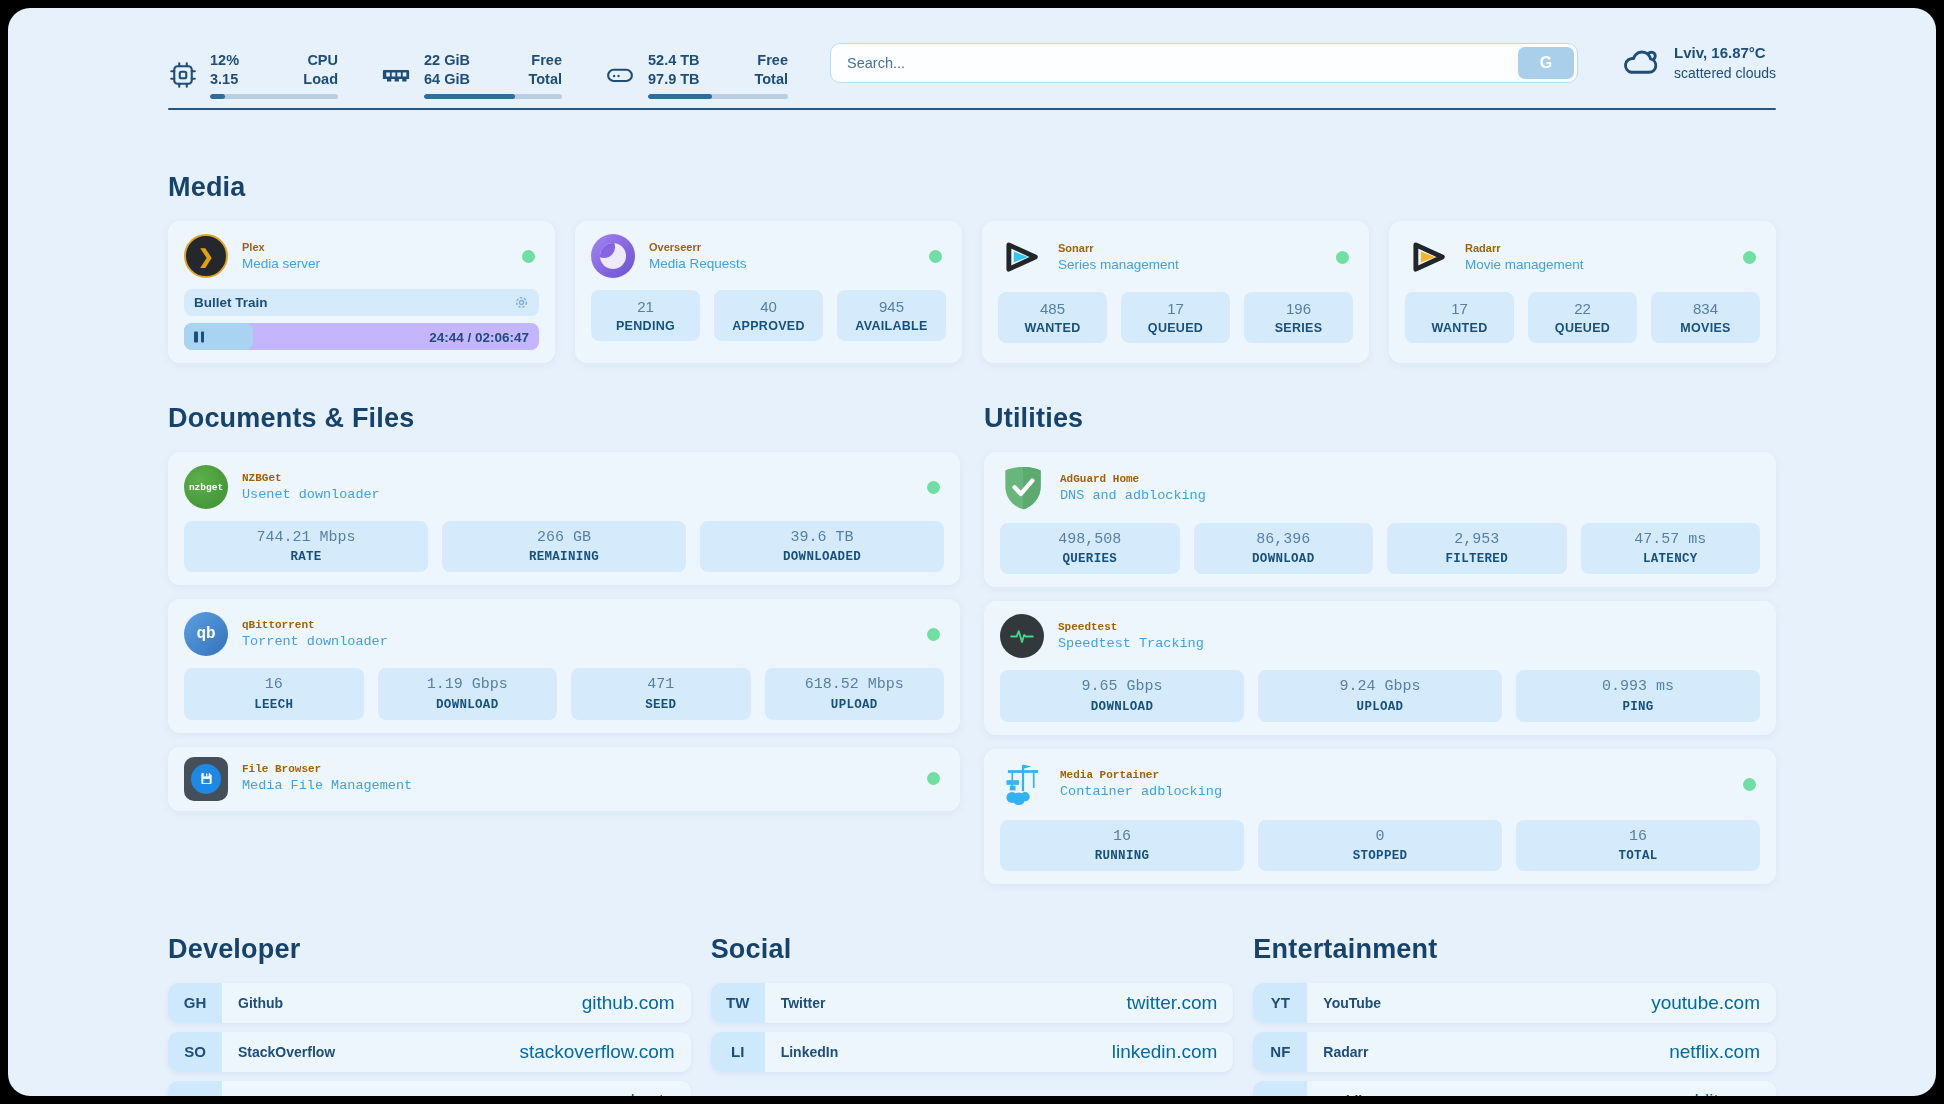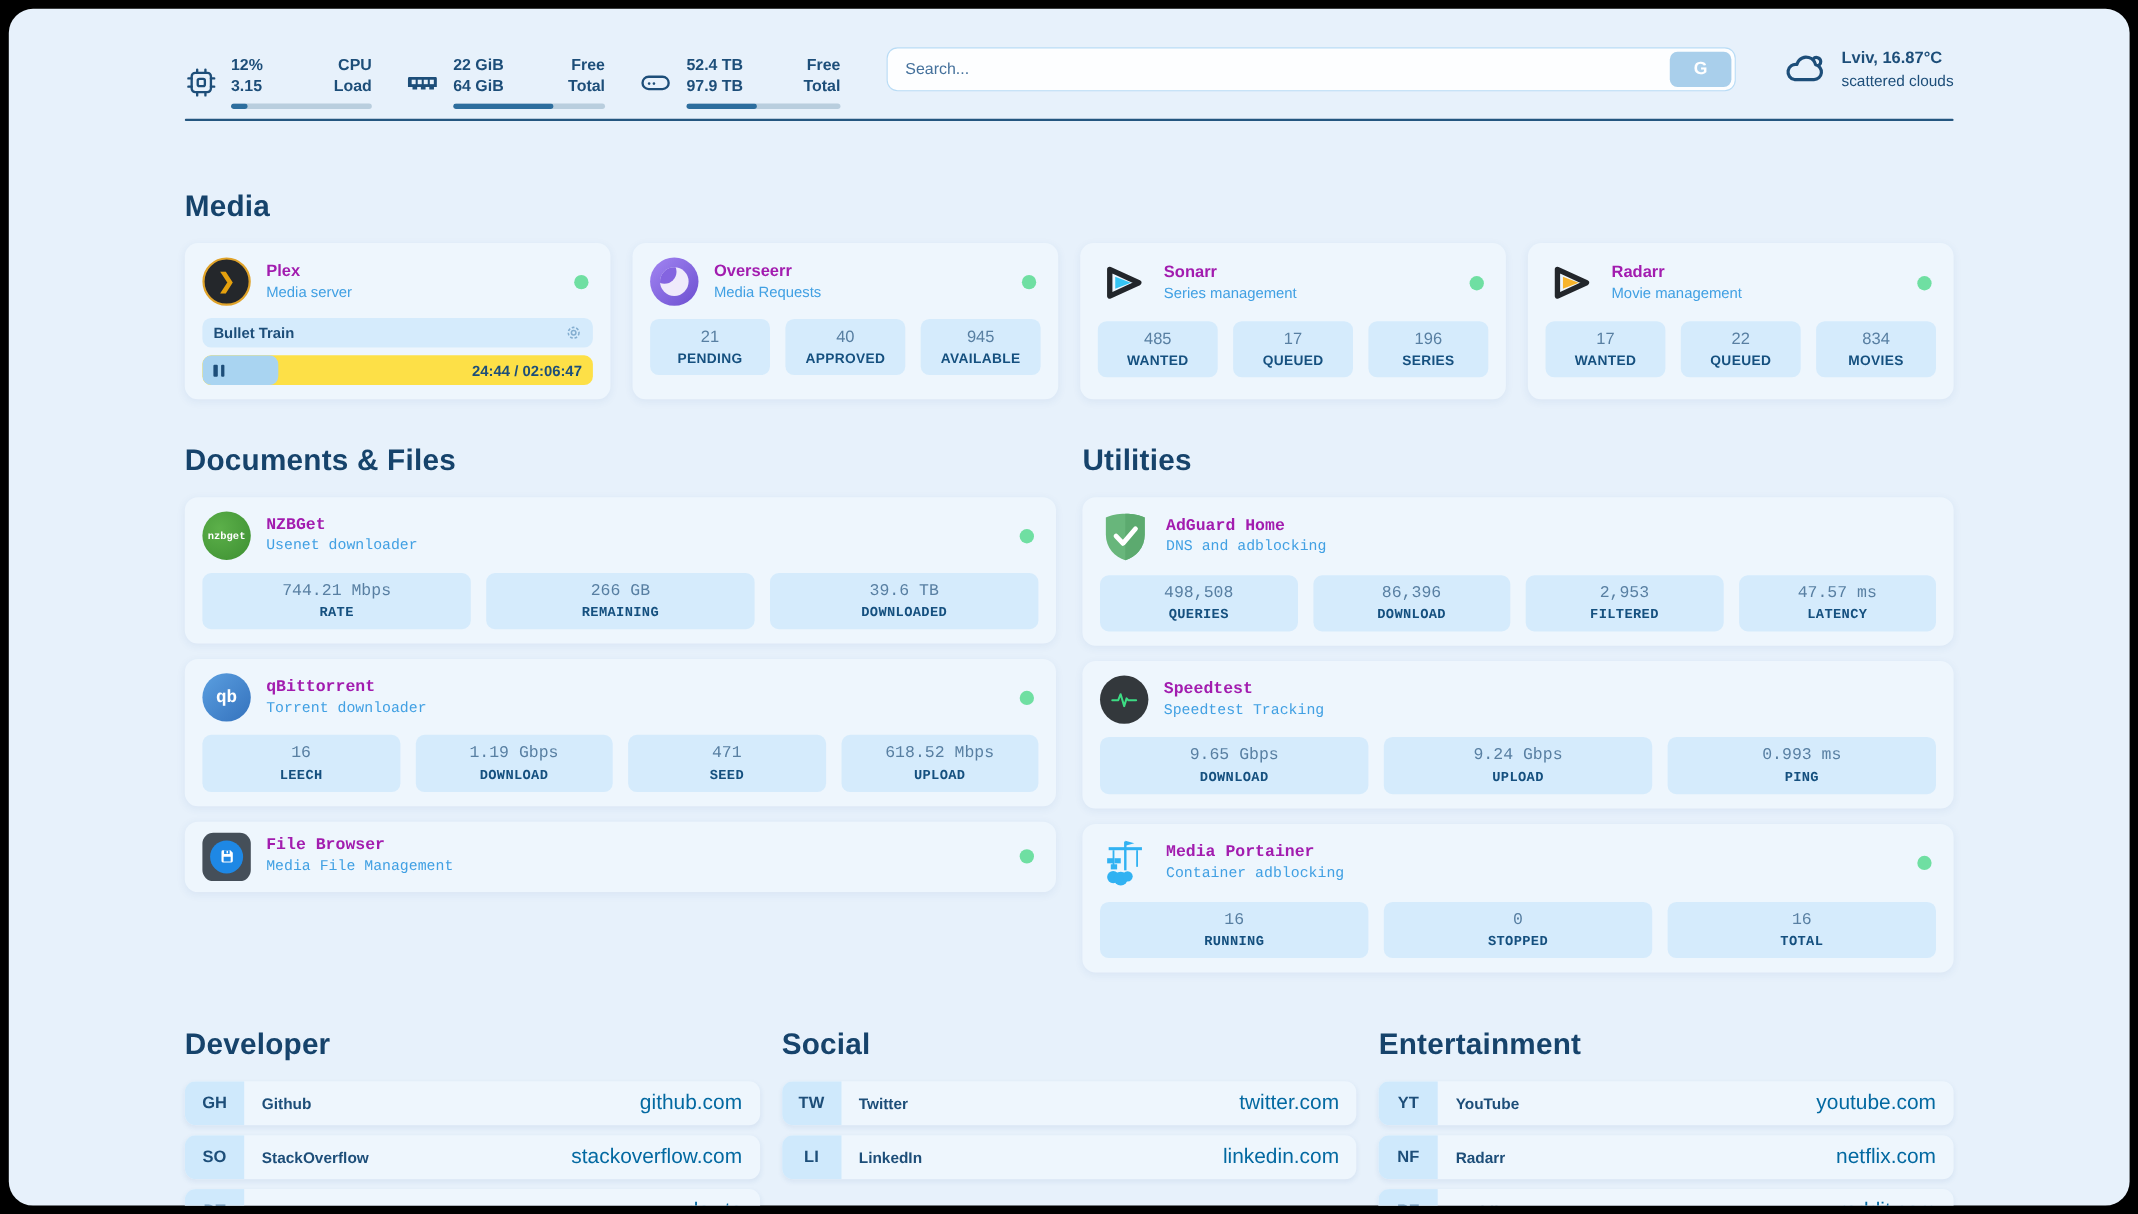--- a/index.html
+++ b/index.html
@@ -5,21 +5,21 @@
   html,body{margin:0;padding:0;}
   body{
     width:1944px;height:1104px;background:#000;position:relative;
     font-family:"Liberation Sans", sans-serif;overflow:hidden;
   }
   .page{position:absolute;inset:8px;border-radius:22px;background:#e7f1fb;overflow:hidden;}
   .content{padding:0 160px;}
 
   
   .topbar{display:flex;align-items:center;margin-top:26px;height:58px;}
-  .sysstats{display:flex;align-items:center;gap:30px;margin-top:24px;}
+  .sysstats{display:flex;align-items:center;gap:42px;margin-top:24px;}
   .stat{display:flex;align-items:center;gap:12px;}
   .hicon{display:flex;align-items:center;justify-content:center;color:#1d4e79;}
   .stat-body{display:flex;flex-direction:column;}
   .stat-text{display:flex;gap:26px;color:#1d4e79;font-size:14.5px;font-weight:600;line-height:1.32;}
   .stat-col{display:flex;flex-direction:column;}
   .stat-col.right{text-align:right;margin-left:auto;}
   .hbar{height:5px;border-radius:3px;background:#b9cede;margin-top:5px;overflow:hidden;}
   .hfill{height:100%;border-radius:3px;background:#2d6e9e;}
 
   .searchwrap{flex:1;margin:0 42px;position:relative;}
@@ -47,21 +47,21 @@
   .grid2{display:grid;grid-template-columns:1fr 1fr;gap:24px;margin-top:40px;align-items:start;}
   .grid3{display:grid;grid-template-columns:repeat(3,1fr);gap:20px;margin-top:50px;align-items:start;}
 
   .card{
     background:#eef6fd;border-radius:12px;padding:13px 16px 13px 16px;
     box-shadow:0 2px 8px rgba(40,90,150,.07);cursor:pointer;
   }
   .stack{display:flex;flex-direction:column;gap:14px;font-family:Liberation Mono, monospace;}
   .apphead{display:flex;align-items:center;gap:14px;}
   .apptitles{display:flex;flex-direction:column;line-height:1.3;}
-  .apptitle{font-size:15px;font-weight:600;color:#a21caf;}
+  .apptitle{font-size:11px;font-weight:600;color:#a16207;}
   .appsub{font-size:13.5px;color:#41a0e3;margin-top:1px;}
   .dot{width:13px;height:13px;border-radius:50%;background:#6fdfa2;margin-left:auto;margin-right:4px;flex:0 0 auto;}
 
   .appicon{width:44px;height:44px;border-radius:50%;display:flex;align-items:center;justify-content:center;flex:0 0 auto;}
   .plex{background:#24272b;border:2px solid #e0a32a;box-sizing:border-box;color:#e5a00d;font-size:19px;font-weight:700;}
   .ovs{background:linear-gradient(135deg,#a285f2,#6c4fd0);}
   .ovs .inner{width:26px;height:26px;border-radius:50%;background:#efeafb;position:relative;overflow:hidden;display:block;}
   .ovs .inner::after{content:'';position:absolute;width:22px;height:22px;border-radius:50%;background:#8464e0;left:-7px;top:-7px;}
   .nzb{background:radial-gradient(circle at 35% 35%,#5cb04a,#3d8f31);color:#fff;font-size:9.5px;font-weight:700;}
   .qb{background:linear-gradient(135deg,#5b9fe0,#3472bd);color:#fff;font-size:16px;font-weight:700;}
@@ -75,21 +75,21 @@
   .statbox{flex:1;background:#d5ebfc;border-radius:8px;text-align:center;padding:7px 4px 8px;}
   .statval{color:#587fa2;font-size:15px;line-height:1.35;}
   .statlbl{color:#15507f;font-size:12.5px;font-weight:700;margin-top:2px;letter-spacing:.3px;}
 
   
   .mediastrip{
     background:#d5ebfc;border-radius:8px;height:27px;display:flex;align-items:center;
     padding:0 10px;margin-top:11px;color:#1d4e79;font-size:13.5px;font-weight:600;
   }
   .gear{margin-left:auto;display:flex;align-items:center;cursor:pointer;}
-  .playbar{position:relative;background:#fde047;border-radius:8px;height:27px;margin-top:7px;overflow:hidden;}
+  .playbar{position:relative;background:#c4b5fd;border-radius:8px;height:27px;margin-top:7px;overflow:hidden;}
   .playfill{position:absolute;left:0;top:0;bottom:0;background:#a9d4f1;border-radius:8px;}
   .pauseicon{position:absolute;left:10px;top:50%;transform:translateY(-50%);display:flex;gap:3px;cursor:pointer;}
   .pauseicon i{display:block;width:3.5px;height:11px;background:#1d4e79;border-radius:1px;}
   .timetext{position:absolute;right:10px;top:50%;transform:translateY(-50%);font-size:13.5px;font-weight:600;color:#1d4e79;}
 
   
   .bmrow{
     display:flex;align-items:center;background:#eef6fd;border-radius:10px;height:40px;
     margin-bottom:9px;overflow:hidden;box-shadow:0 2px 5px rgba(40,90,150,.08);cursor:pointer;
   }

